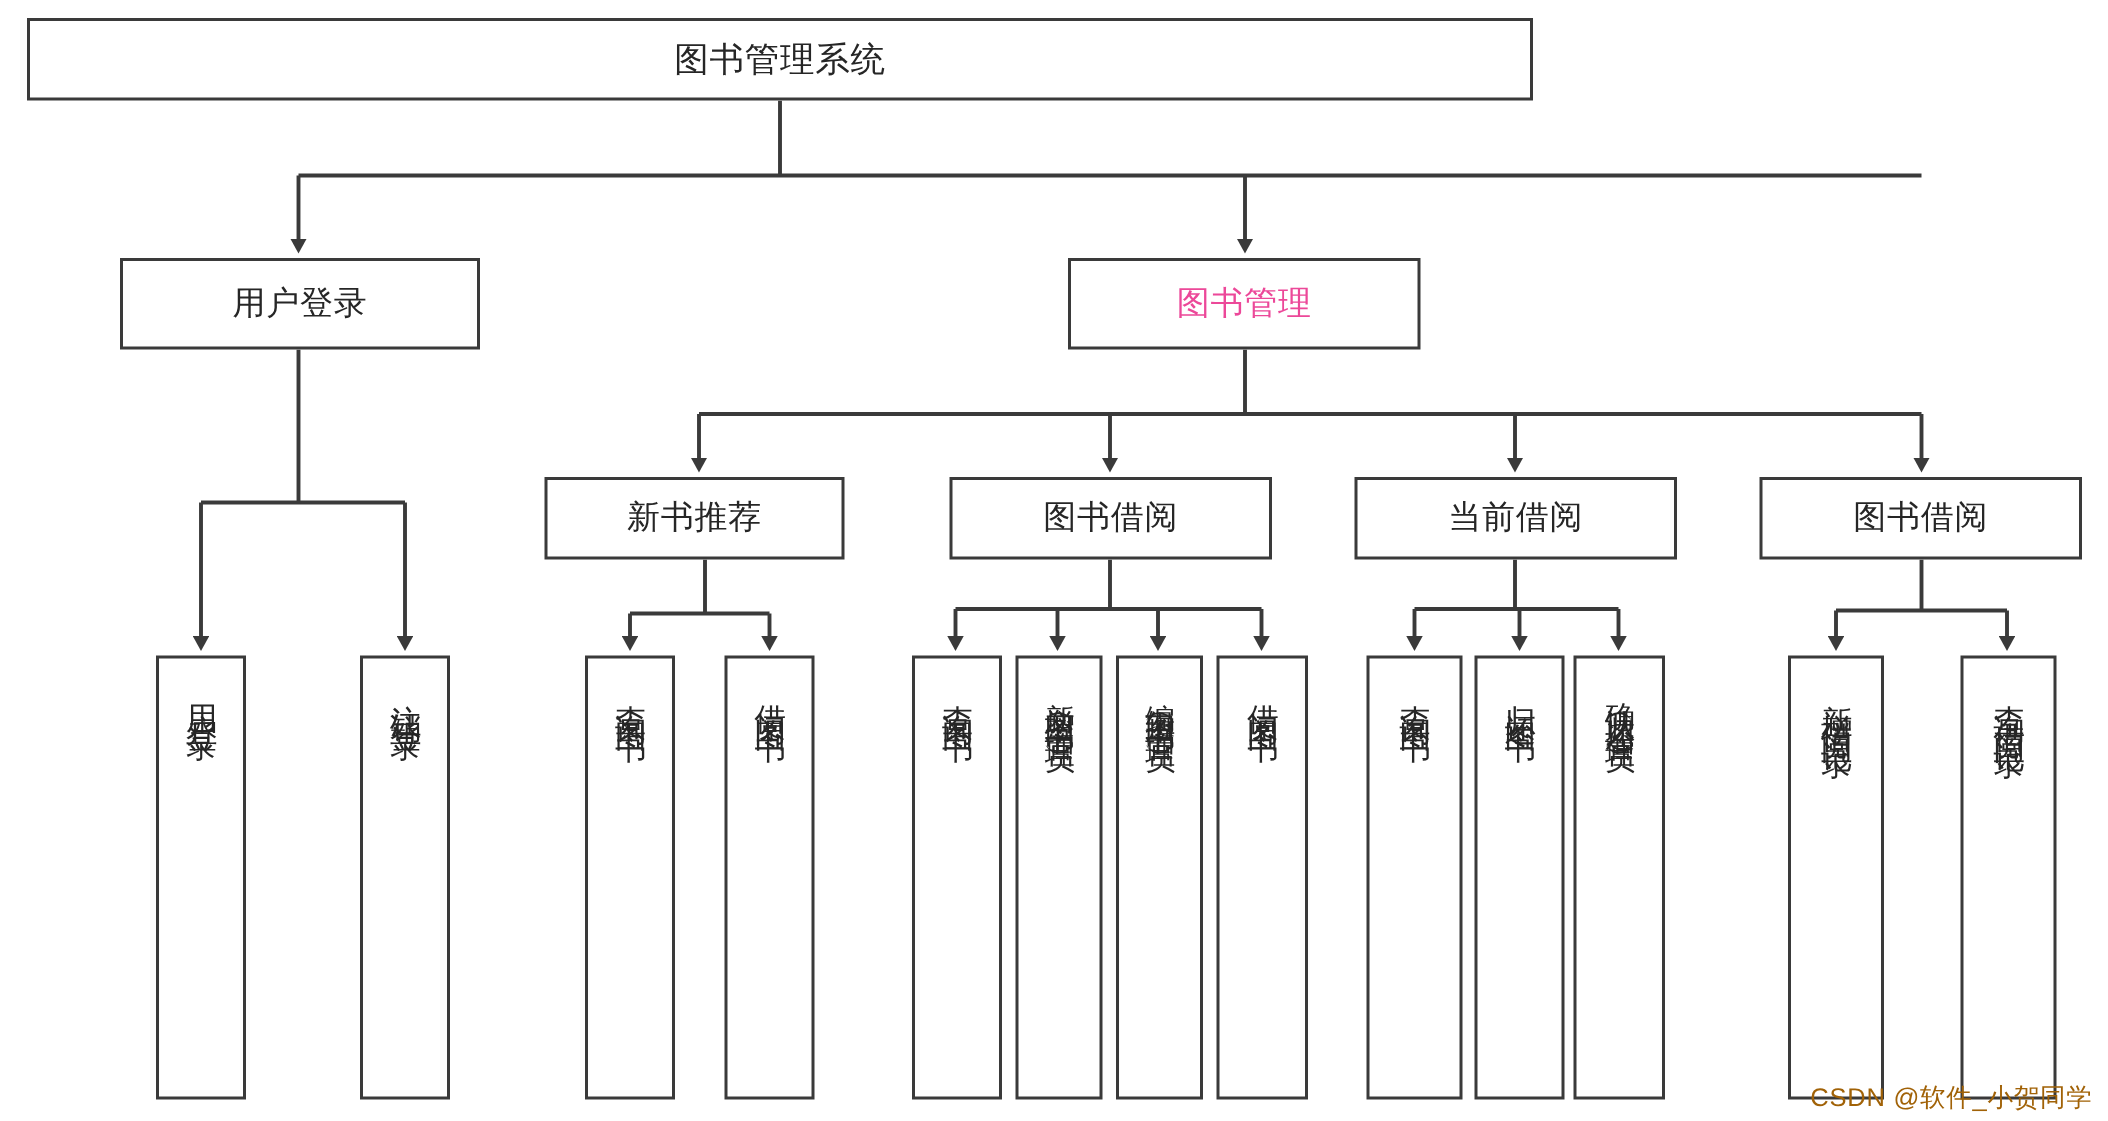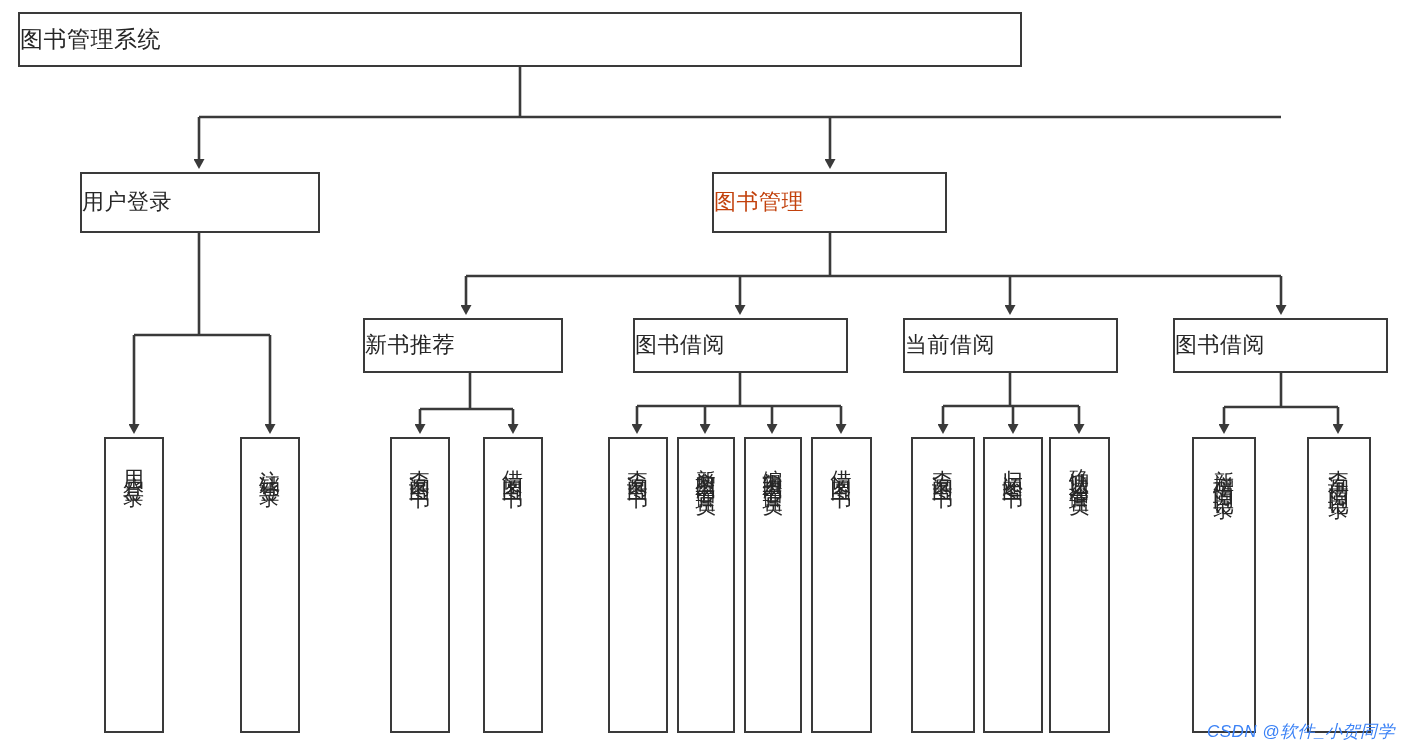--- a/index.html
+++ b/index.html
@@ -14,20 +14,21 @@
   #diagram-root{position:absolute;left:0;top:0;width:1405px;height:747px;}
   svg#wires{position:absolute;left:0;top:0;width:1405px;height:747px;pointer-events:none;}
 
   .node{
     position:absolute;
     box-sizing:border-box;
     background:#ffffff;
     border:2px solid #3a3a3a;
     display:flex;
     align-items:center;
+    justify-content:center;
     color:#262626;
   }
   .node .lbl{
     display:block;
     line-height:1.12;
     letter-spacing:0.5px;
     white-space:pre;
   }
   
   .node.h .lbl{
@@ -119,21 +120,21 @@
     </g>
   </svg>
 
   <div class="node h" id="node-root" style="left: 18px; top: 12px; width: 1004px; height: 55px; border-color: rgb(58, 58, 58); background: rgb(255, 255, 255); color: rgb(38, 38, 38);">
     <span class="lbl">图书管理系统</span>
   </div>
 
   <div class="node h" style="left: 80px; top: 172px; width: 240px; height: 61px; border-color: rgb(58, 58, 58); background: rgb(255, 255, 255); color: rgb(38, 38, 38);">
     <span class="lbl">用户登录</span>
   </div>
-  <div class="node h" style="left: 712px; top: 172px; width: 235px; height: 61px; border-color: rgb(58, 58, 58); background: rgb(255, 255, 255); color: #c2410c;">
+  <div class="node h" style="left: 712px; top: 172px; width: 235px; height: 61px; border-color: rgb(58, 58, 58); background: rgb(255, 255, 255); color: #ec4899;">
     <span class="lbl">图书管理</span>
   </div>
 
   <div class="node h" style="left: 363px; top: 318px; width: 200px; height: 55px; border-color: rgb(58, 58, 58); background: rgb(255, 255, 255); color: rgb(38, 38, 38);">
     <span class="lbl">新书推荐</span>
   </div>
   <div class="node h" style="left: 903px; top: 318px; width: 215px; height: 55px; border-color: rgb(58, 58, 58); background: rgb(255, 255, 255); color: rgb(38, 38, 38);">
     <span class="lbl">当前借阅</span>
   </div>
   <div class="node h" style="left: 633px; top: 318px; width: 215px; height: 55px; border-color: rgb(58, 58, 58); background: rgb(255, 255, 255); color: rgb(38, 38, 38);">
@@ -180,14 +181,14 @@
     <span class="lbl">确认归还（管理员）</span>
   </div>
 
   <div class="node v" style="left: 1192px; top: 437px; width: 64px; height: 296px; border-color: rgb(58, 58, 58); background: rgb(255, 255, 255); color: rgb(38, 38, 38);">
     <span class="lbl">新增借阅记录</span>
   </div>
   <div class="node v" style="left: 1307px; top: 437px; width: 64px; height: 296px; border-color: rgb(58, 58, 58); background: rgb(255, 255, 255); color: rgb(38, 38, 38);">
     <span class="lbl">查询借阅记录</span>
   </div>
 
-  <div id="watermark" style="color: #3b82f6; font-style: italic;">CSDN @软件_小贺同学</div>
+  <div id="watermark" style="color: #a16207;">CSDN @软件_小贺同学</div>
 </div>
 
 </body></html>

